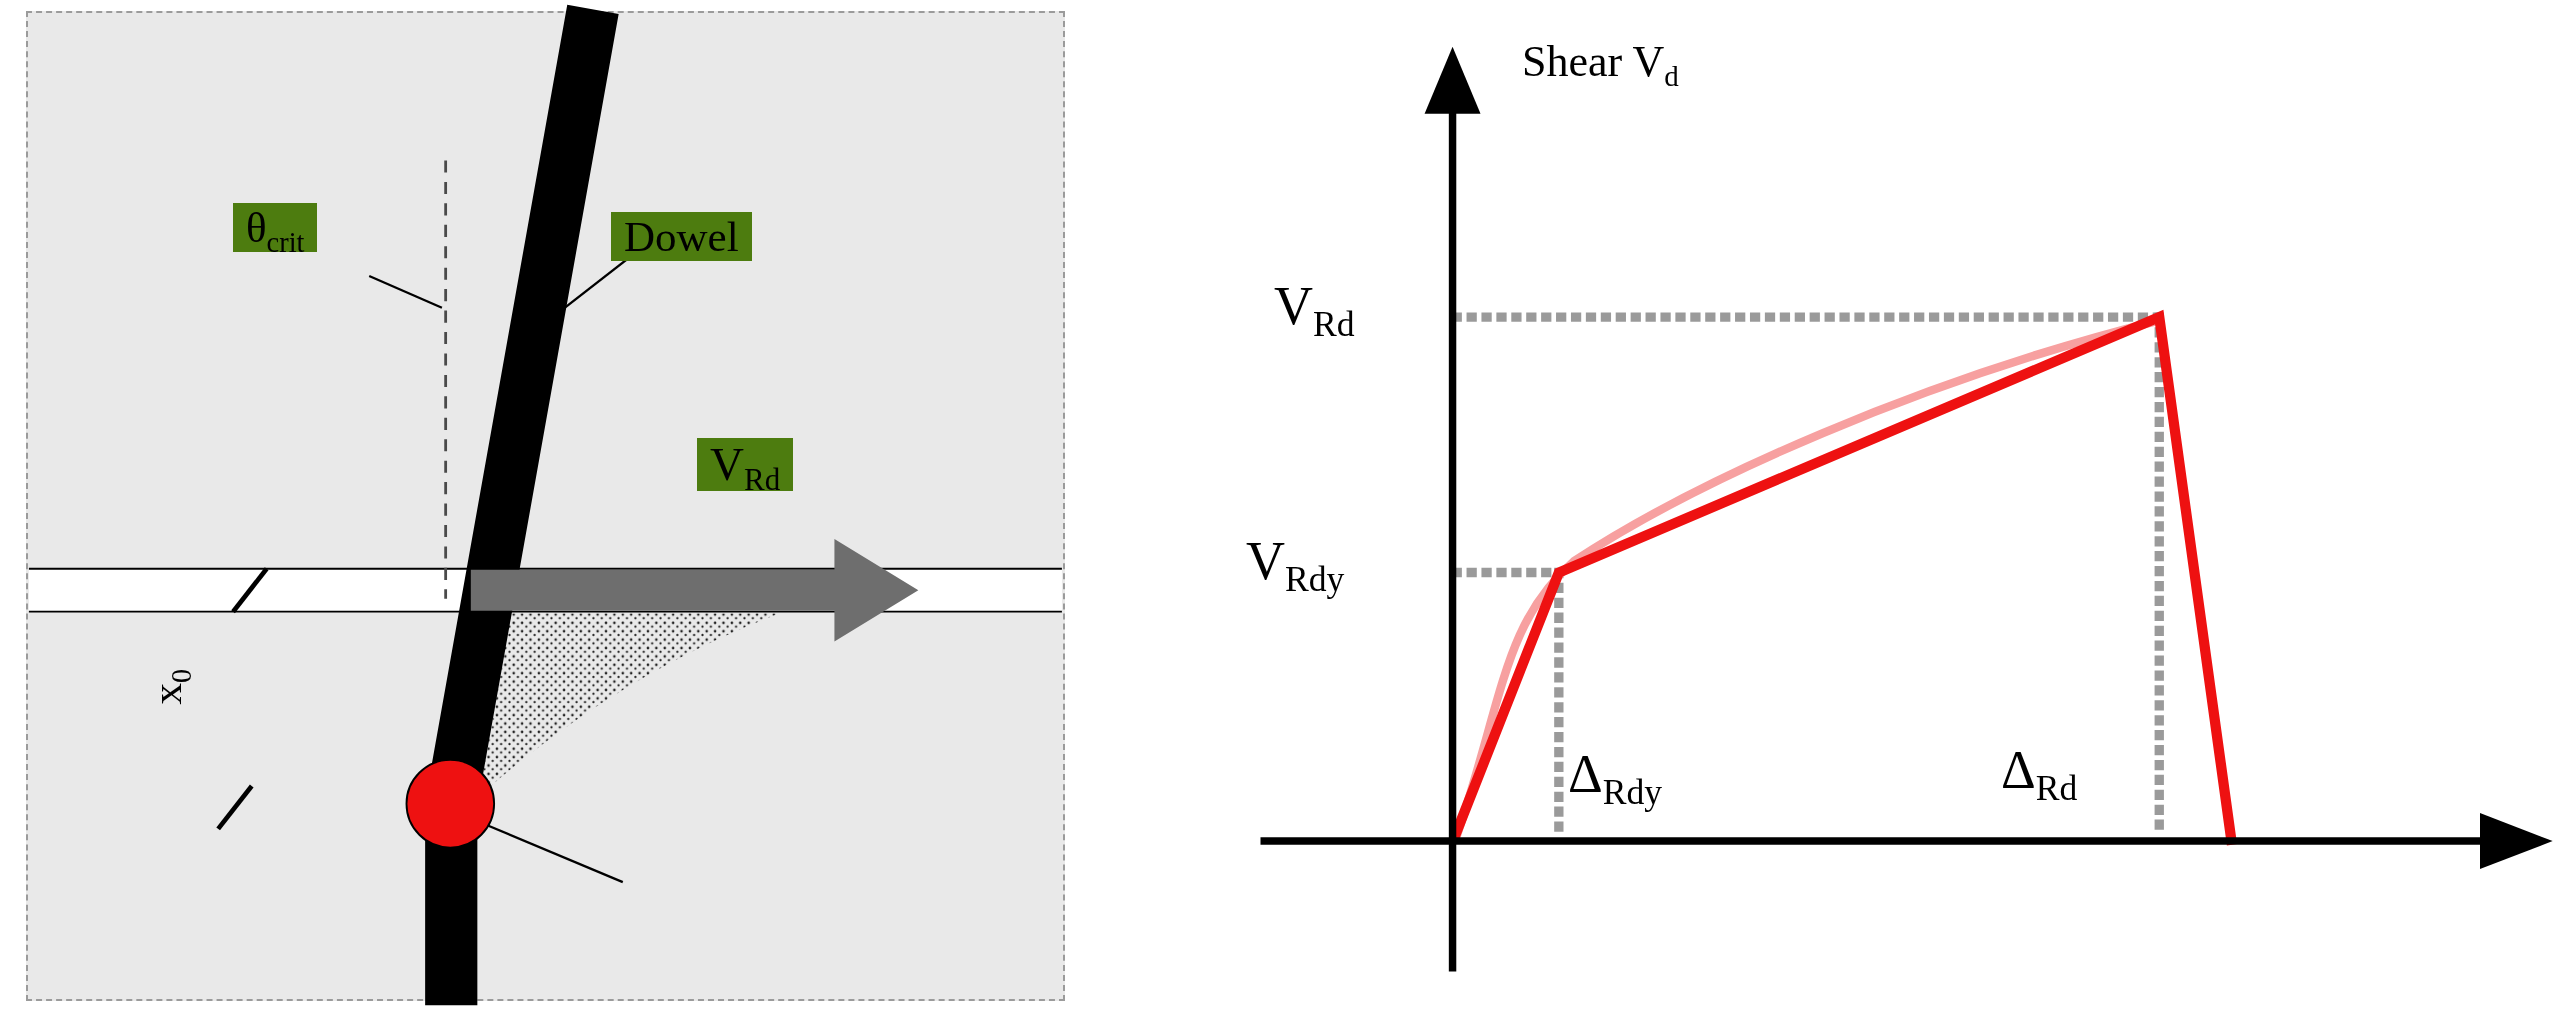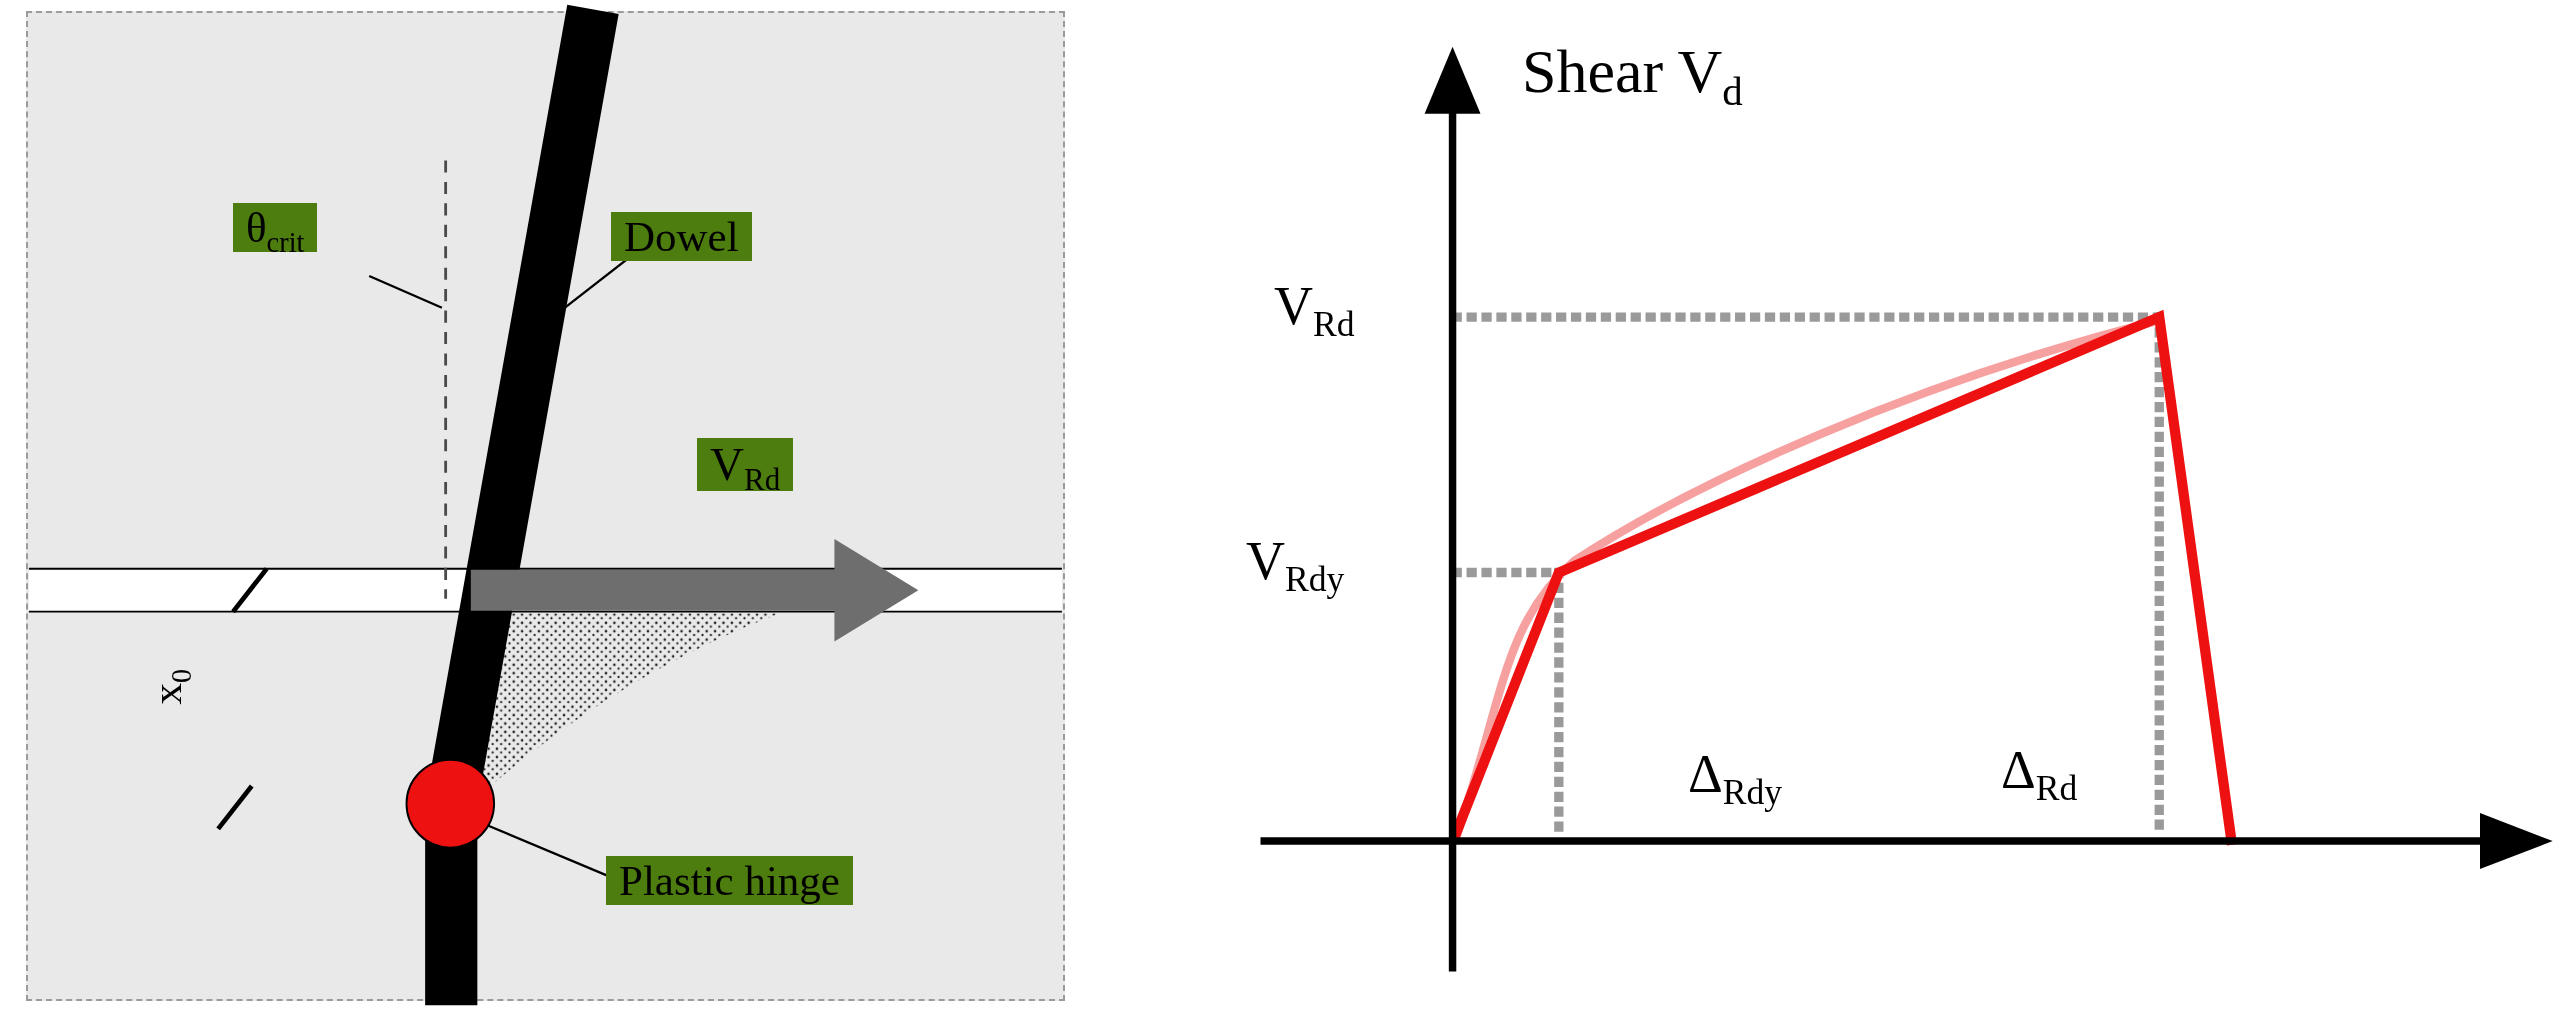--- a/index.html
+++ b/index.html
@@ -5,21 +5,21 @@
   html,body{margin:0;padding:0;background:#fff;}
   #page{position:relative;width:2576px;height:1022px;background:#ffffff;
         font-family:"Liberation Serif", serif;color:#000;overflow:hidden;}
   #left-bg{position:absolute;left:26px;top:11.2px;width:1039px;height:990px;
            background:#e9e9e9;border:2.8px dashed #9b9b9b;box-sizing:border-box;}
   svg.layer{position:absolute;left:0;top:0;}
   .lbl{position:absolute;white-space:nowrap;line-height:1.05;color:#000;}
   .boxed{background:#4d7c0f;padding:1.9px 13px;}
   .fs-left{font-size:43px;}
   .fs-vrd{font-size:47px;}
-  .fs-axis{font-size:62px;}
+  .fs-axis{font-size:44px;}
   .fs-val{font-size:54px;}
   sub{font-size:0.66em;line-height:0;}
   .rot{transform:rotate(-90deg);transform-origin:center center;}
 </style>
 </head>
 <body>
 
 <div id="page">
 
   <div id="left-bg"></div>
@@ -82,38 +82,35 @@
   </div>
 
   <div class="lbl boxed fs-vrd" style="left:697px;top:438px;">
     <span>V</span><sub>Rd</sub>
   </div>
 
   <div class="lbl fs-left rot" style="left:149px;top:664px;">
     <span>x</span><sub>0</sub>
   </div>
 
-  <div class="lbl boxed fs-left" style="left:606px;top:856px;">
-    <span>Plastic hinge</span>
-  </div>
 
   <div class="lbl fs-axis" style="left:1522px;top:39px;">
     <span>Shear V</span><sub>d</sub>
   </div>
 
 
   <div class="lbl fs-val" style="left:1274px;top:278px;">
     <span>V</span><sub>Rd</sub>
   </div>
 
   <div class="lbl fs-val" style="left:1246px;top:533px;font-family:Liberation Serif, serif;">
     <span>V</span><sub>Rdy</sub>
   </div>
 
-  <div class="lbl fs-val" style="left:1688px;top:746px;text-align:right;">
+  <div class="lbl fs-val" style="left:1568px;top:746px;text-align:right;">
     <span>Δ</span><sub>Rdy</sub>
   </div>
 
   <div class="lbl fs-val" style="left:2001px;top:742px;text-align:right;">
     <span>Δ</span><sub>Rd</sub>
   </div>
 
 </div>
 
 

